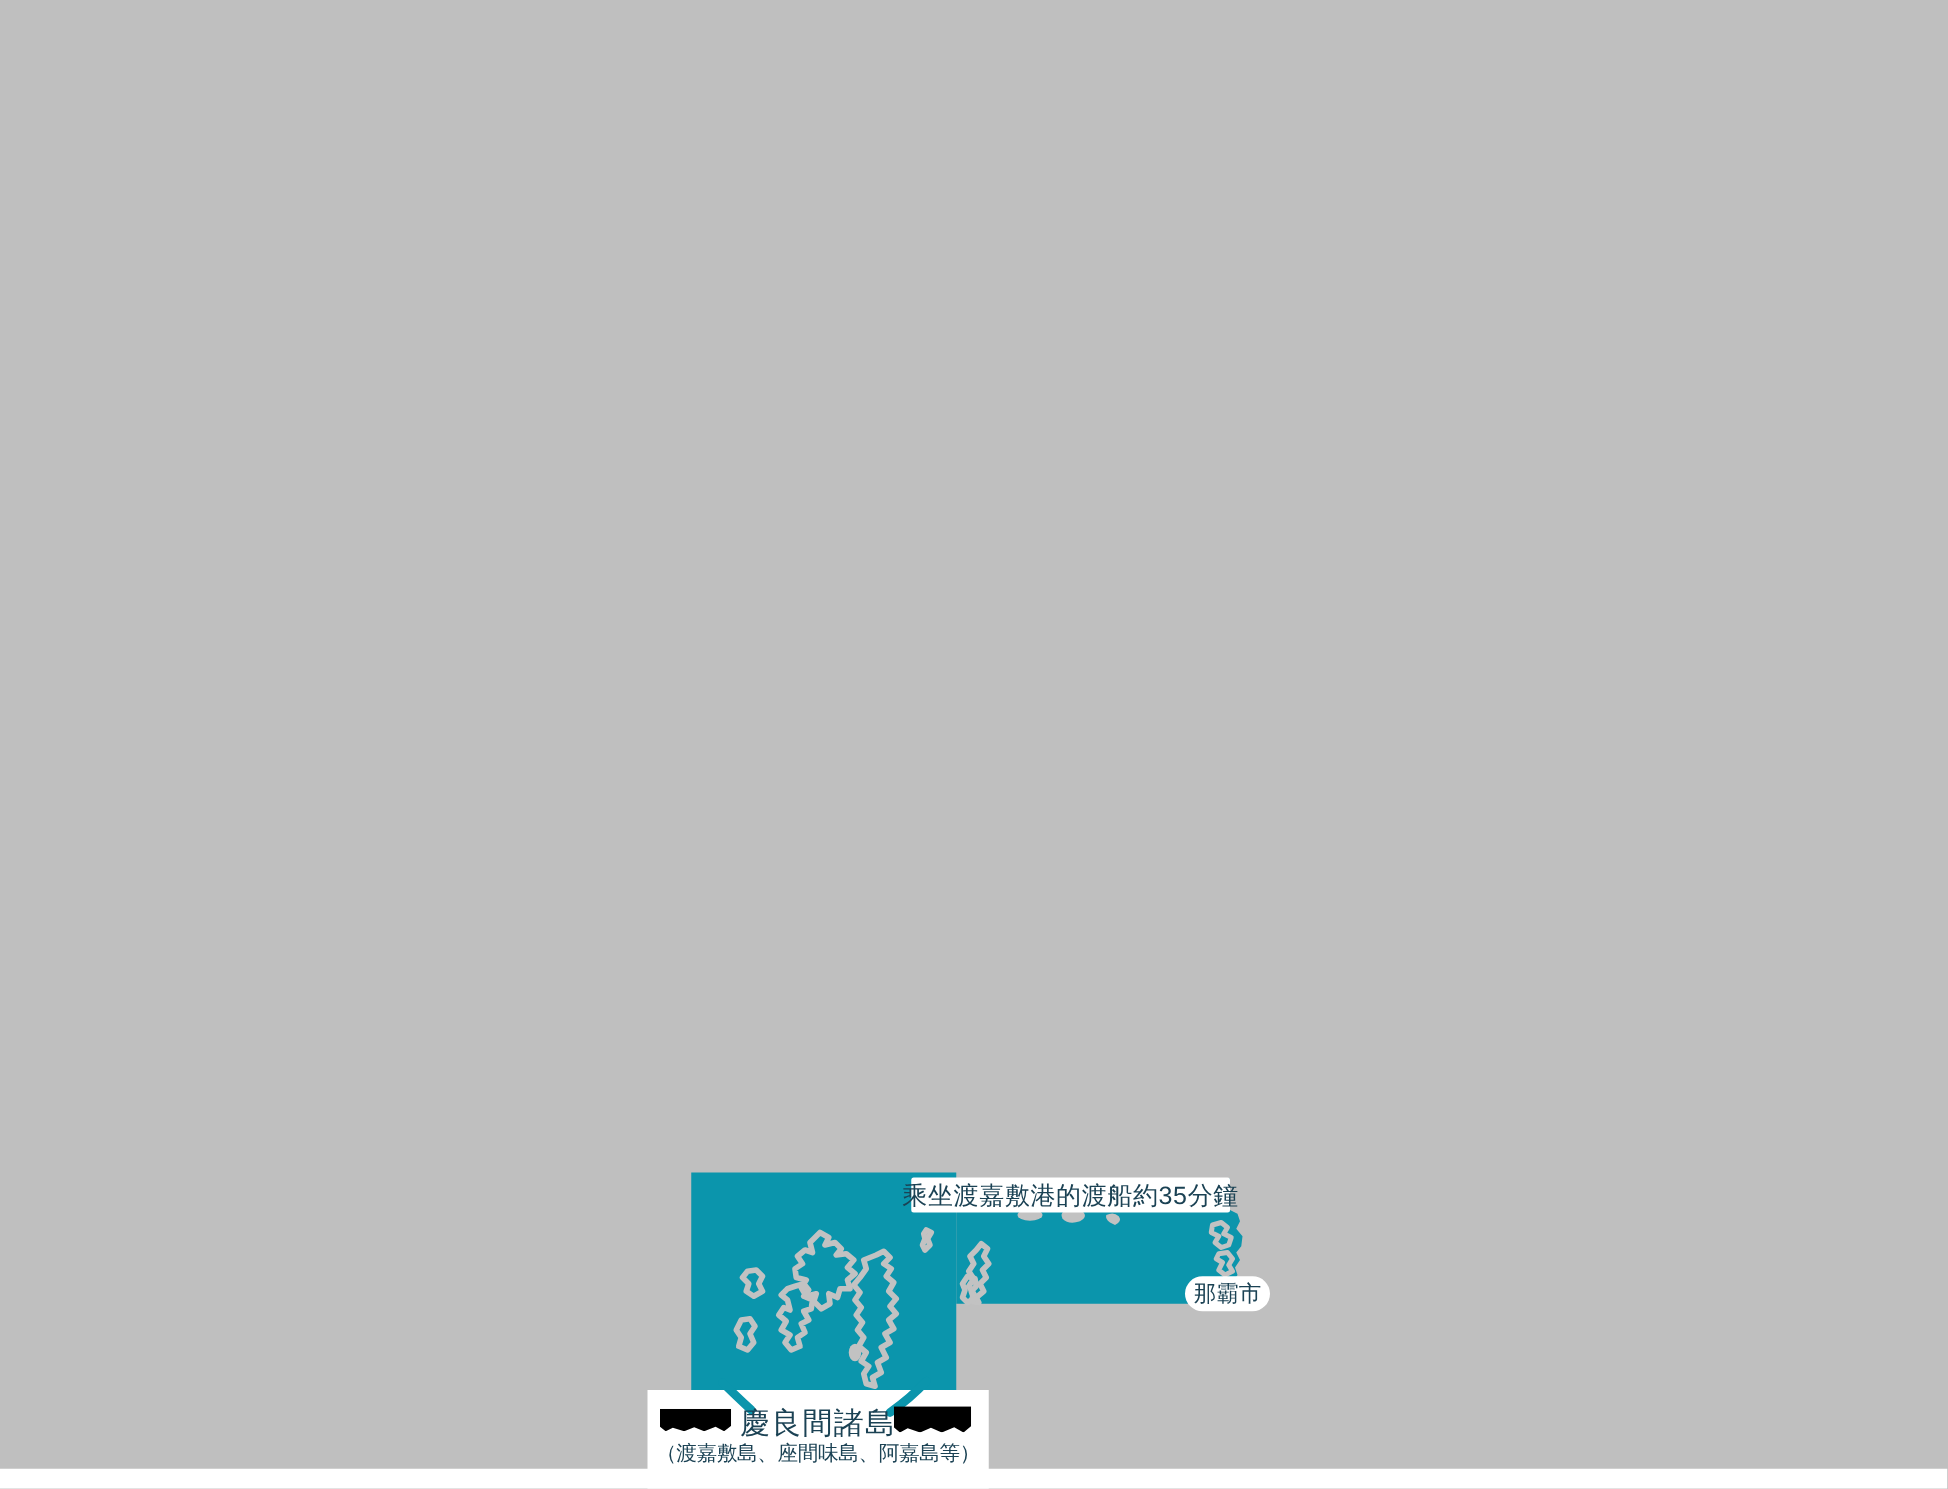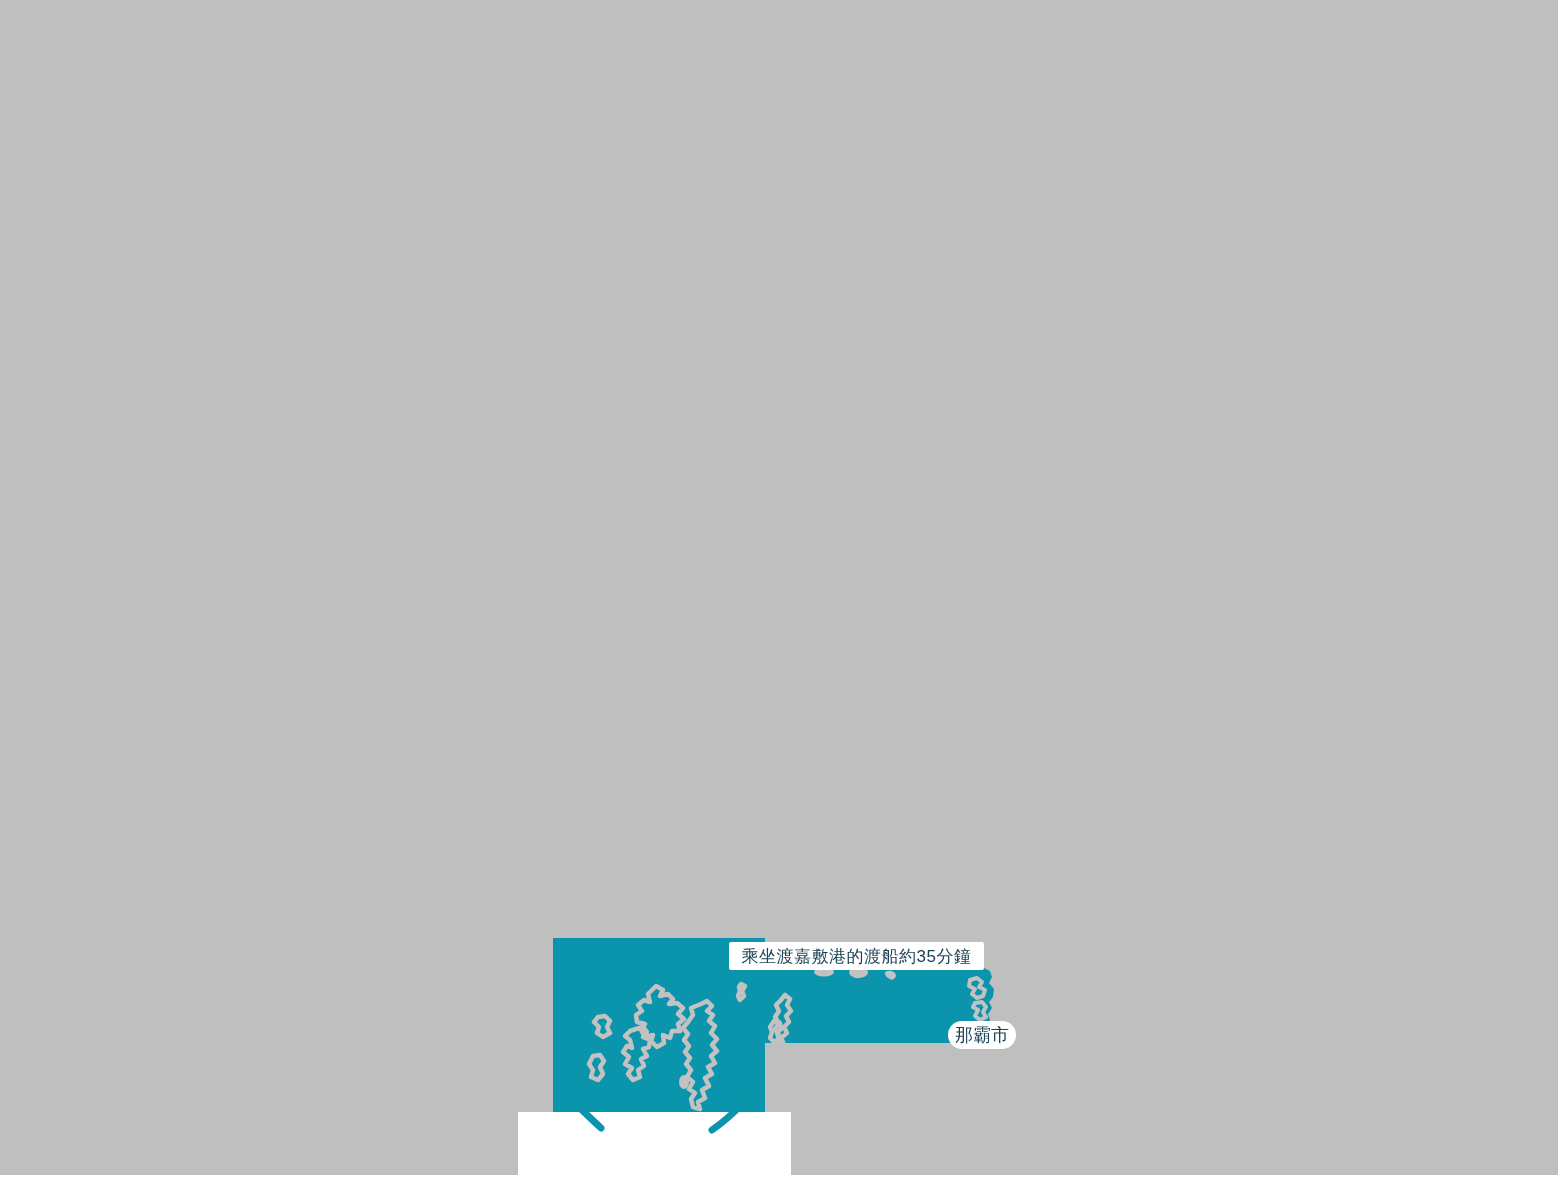--- a/index.html
+++ b/index.html
@@ -30,21 +30,21 @@
 
   .map-label{
     position:absolute;
     background:var(--label_bg);
     color:var(--label_text);
     display:flex;align-items:center;justify-content:center;
     white-space:nowrap;
   }
   .ferry-label{
     left:729px;top:942px;width:255px;height:28px;
-    font-size:17px;font-weight:500;border-radius:2px;letter-spacing:0.5px;
+    font-size:20px;font-weight:500;border-radius:2px;letter-spacing:0.5px;
   }
   .naha-label{
     left:948px;top:1021px;width:68px;height:28px;
     font-size:18px;font-weight:500;border-radius:14px;
   }
   .bottom-label{
     position:absolute;left:518px;top:1112px;width:273px;height:79px;
     color:var(--label_text);
   }
   .kerama-title{
@@ -102,14 +102,20 @@
   </svg>
 
   <div class="map-label ferry-label">
     <span>乘坐渡嘉敷港的渡船約35分鐘</span>
   </div>
 
   <div class="map-label naha-label">
     <span>那霸市</span>
   </div>
 
+  <div class="bottom-label">
+    <span class="redaction left"></span>
+    <div class="kerama-title">慶良間諸島</div>
+    <span class="redaction right"></span>
+    <div class="kerama-subtitle">（渡嘉敷島、座間味島、阿嘉島等）</div>
+  </div>
 
 </div>
 
 </body></html>

